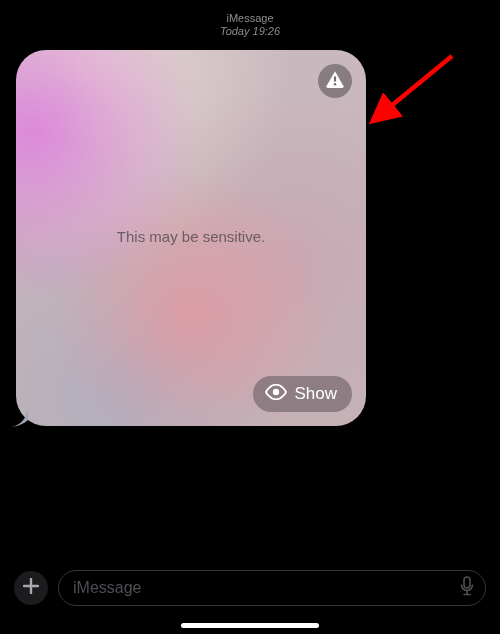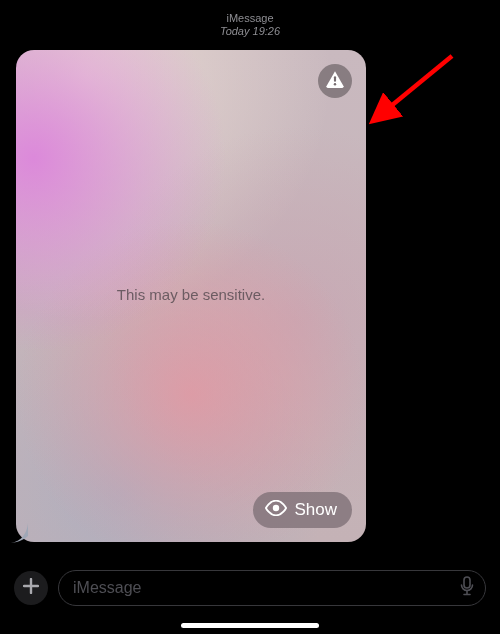--- a/index.html
+++ b/index.html
@@ -30,22 +30,22 @@
       font-style: italic;
     }
     .bubble-wrap {
       position: relative;
       margin-left: 16px;
       margin-top: 6px;
       width: 350px;
     }
     .bubble {
       width: 350px;
-      height: 492px;
-      border-radius: 18px;
+      height: 376px;
+      border-radius: 30px;
       position: relative;
       overflow: hidden;
       background:
         radial-gradient(circle at 5% 22%, rgba(220,130,220,0.9) 0%, rgba(220,130,220,0) 38%),
         radial-gradient(circle at 50% 70%, rgba(230,150,160,0.75) 0%, rgba(230,150,160,0) 45%),
         radial-gradient(circle at 80% 55%, rgba(200,160,175,0.6) 0%, rgba(200,160,175,0) 50%),
         radial-gradient(circle at 30% 90%, rgba(150,170,200,0.45) 0%, rgba(150,170,200,0) 40%),
         radial-gradient(circle at 20% 5%, rgba(240,225,215,0.8) 0%, rgba(240,225,215,0) 45%),
         linear-gradient(#c9b9bf, #c4b2b6);
       text-align: center;

